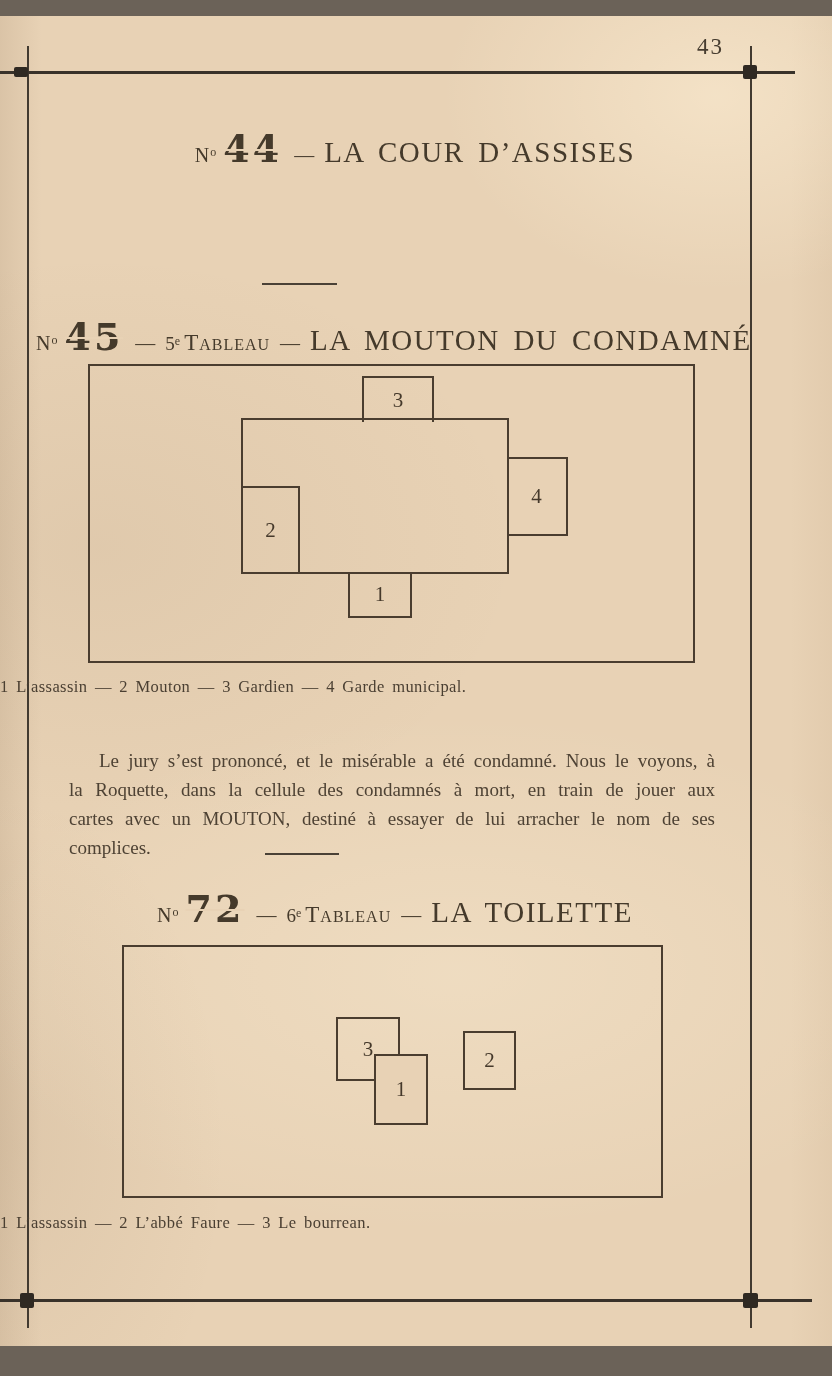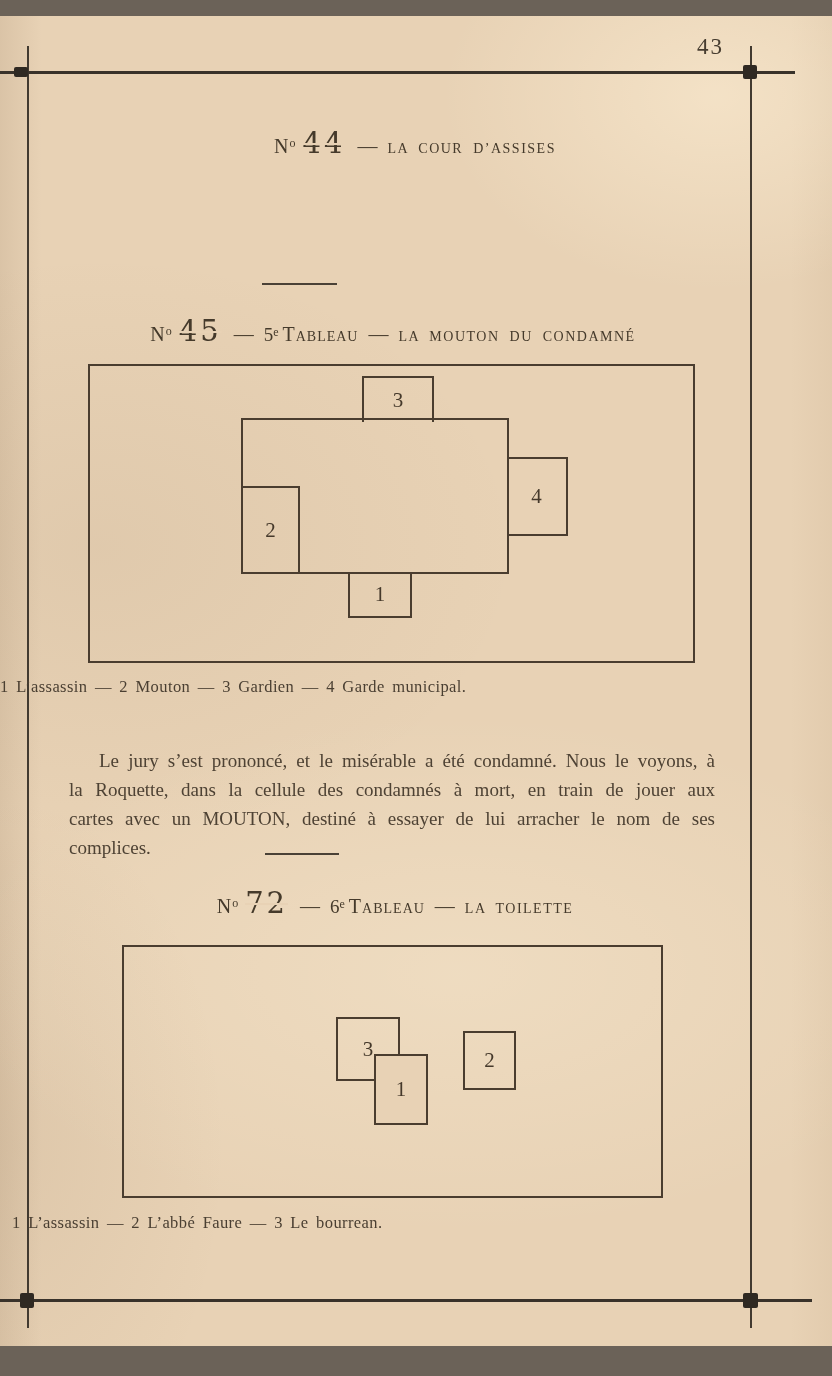--- a/index.html
+++ b/index.html
@@ -25,32 +25,32 @@
   .blob{background:#2f2922;border-radius:2px;}
   
   .pagenum{
     font-size:23px;letter-spacing:2px;color:#473d30;
   }
   
   .heading{white-space:nowrap;text-align:center;color:#453a2b;}
   .nno{font-size:20px;letter-spacing:1px;text-align:center;}
   .nno sup{font-size:12px;vertical-align:6px;}
   .fatnum{
-    font-family:"DejaVu Serif",serif;font-weight:normal;
-    font-size:29px;letter-spacing:3px;
+    font-family:"DejaVu Serif",serif;font-weight:bold;
+    font-size:38px;letter-spacing:3px;
     text-decoration:line-through;
     text-decoration-color:#e8d2b5;
     text-decoration-thickness:2px;
     margin:0 2px;
   }
   .hdash{font-size:20px;margin:0 6px;}
   .ordinal{font-size:19px;}
   .ordinal sup{font-size:12px;vertical-align:5px;}
-  .tableau{font-variant:small-caps;font-size:20px;letter-spacing:1px;font-family:Liberation Serif, serif;}
-  .htitle{font-size:14px;letter-spacing:1.5px;word-spacing:5px;}
+  .tableau{font-variant:small-caps;font-size:23px;letter-spacing:1px;font-family:Liberation Serif, serif;}
+  .htitle{font-size:29px;letter-spacing:1.5px;word-spacing:5px;}
   
   .para{
     font-size:19px;line-height:29px;text-align:justify;
     text-indent:30px;word-spacing:4px;color:#4e4234;
   }
   .divider{background:#4a4136;height:2px;}
   
   .frame{border:2px solid #4a3d2f;}
   .dbox{
     position:absolute;border:2px solid #4a3d2f;
@@ -137,15 +137,15 @@
       <span>3</span>
     </div>
     <div class="dbox" style="left:250px;top:107px;width:50px;height:67px;background:#e8d2b5;z-index:2;">
       <span>1</span>
     </div>
     <div class="dbox" style="left:339px;top:84px;width:49px;height:55px;">
       <span>2</span>
     </div>
   </div>
 
-  <div class="abs caption" style="left:12px;top:1197px;width:780px;">1 L’assassin — 2 L’abbé Faure — 3 Le bourrean.</div>
+  <div class="abs caption" style="left:0;top:1197px;width:780px;">1 L’assassin — 2 L’abbé Faure — 3 Le bourrean.</div>
 
 </div>
 
 </body></html>

